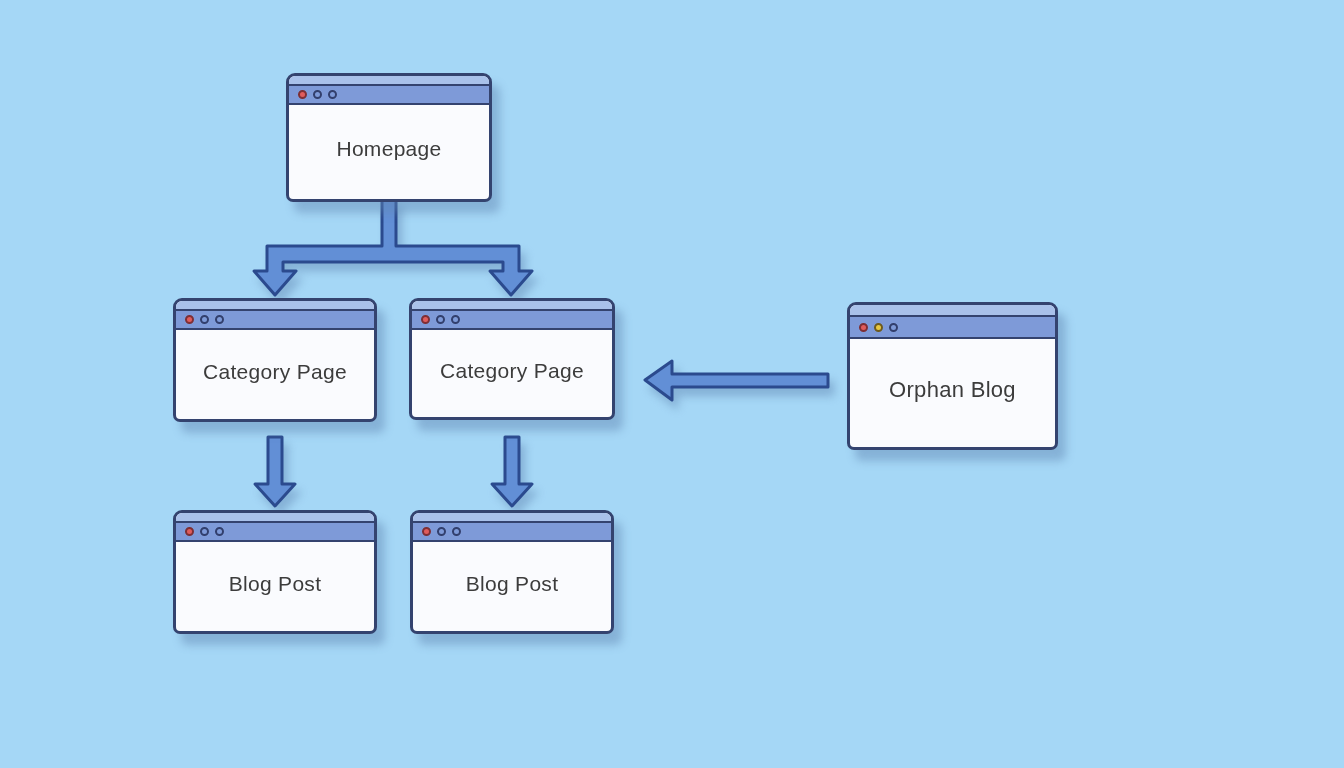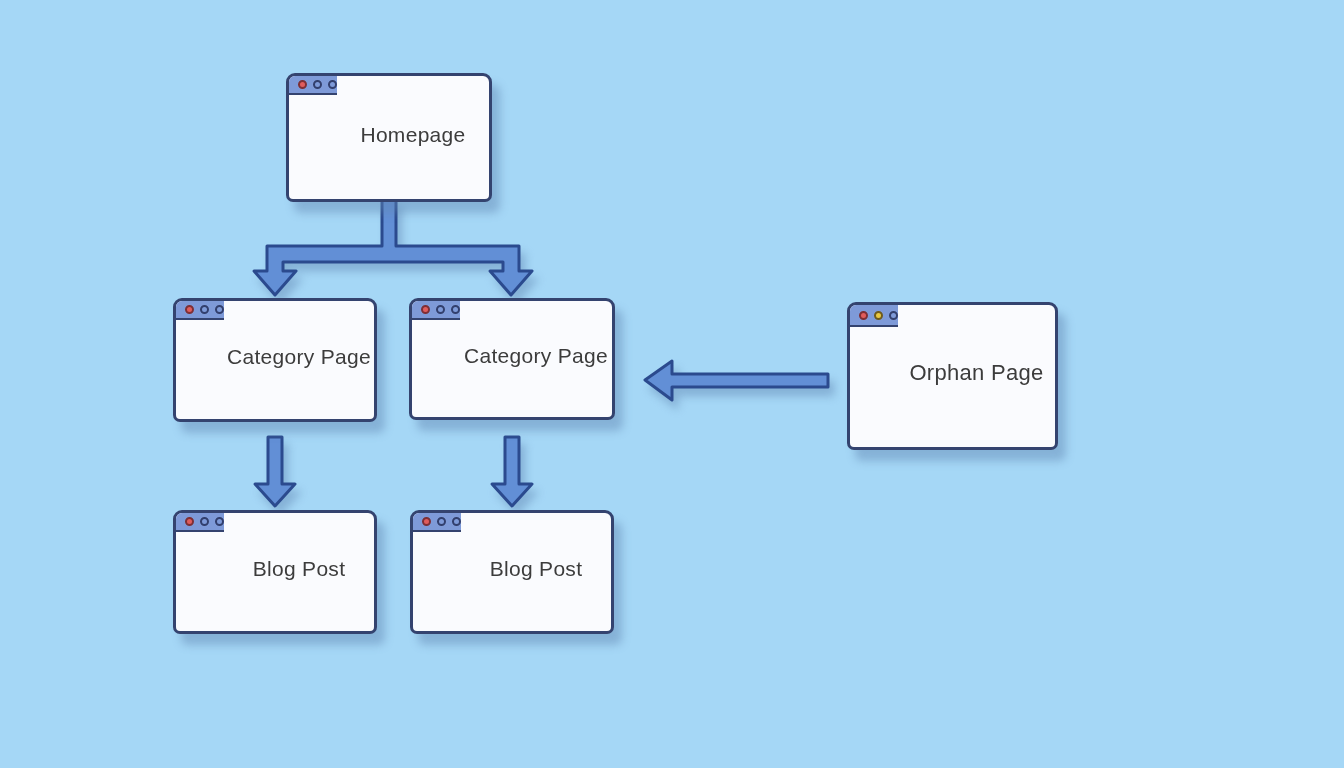--- a/index.html
+++ b/index.html
@@ -21,21 +21,21 @@
     stroke-linejoin:round;
     filter:drop-shadow(5px 8px 4px var(--shadow));
   }
   .window{
     position:absolute;z-index:2;box-sizing:border-box;
     background:var(--window-body);
     border:3px solid var(--window-border);
     border-radius:9px 9px 7px 7px;
     box-shadow:8px 11px 9px var(--shadow);
     overflow:hidden;
-    display:flex;flex-direction:row;
+    display:flex;flex-direction:column;
   }
   .titlebar-top{
     height:8px;background:var(--titlebar-top);
     border-bottom:2.5px solid var(--window-border);
   }
   .titlebar{
     height:17px;background:var(--titlebar);
     border-bottom:2.5px solid var(--window-border);
     display:flex;align-items:center;gap:6px;padding-left:9px;
   }
@@ -113,21 +113,21 @@
   </div>
 
   <div class="window win-orphan">
     <div class="titlebar-top"></div>
     <div class="titlebar">
         <span class="dot red"></span>
         <span class="dot yellow"></span>
         <span class="dot outline"></span>
       </div>
     <div class="body">
-      <span class="label">Orphan Page</span>
+      <span class="label">Orphan Blog</span>
     </div>
   </div>
 
   <div class="window win-blog-1">
     <div class="titlebar-top"></div>
     <div class="titlebar">
         <span class="dot red"></span>
         <span class="dot outline"></span>
         <span class="dot outline"></span>
       </div>

